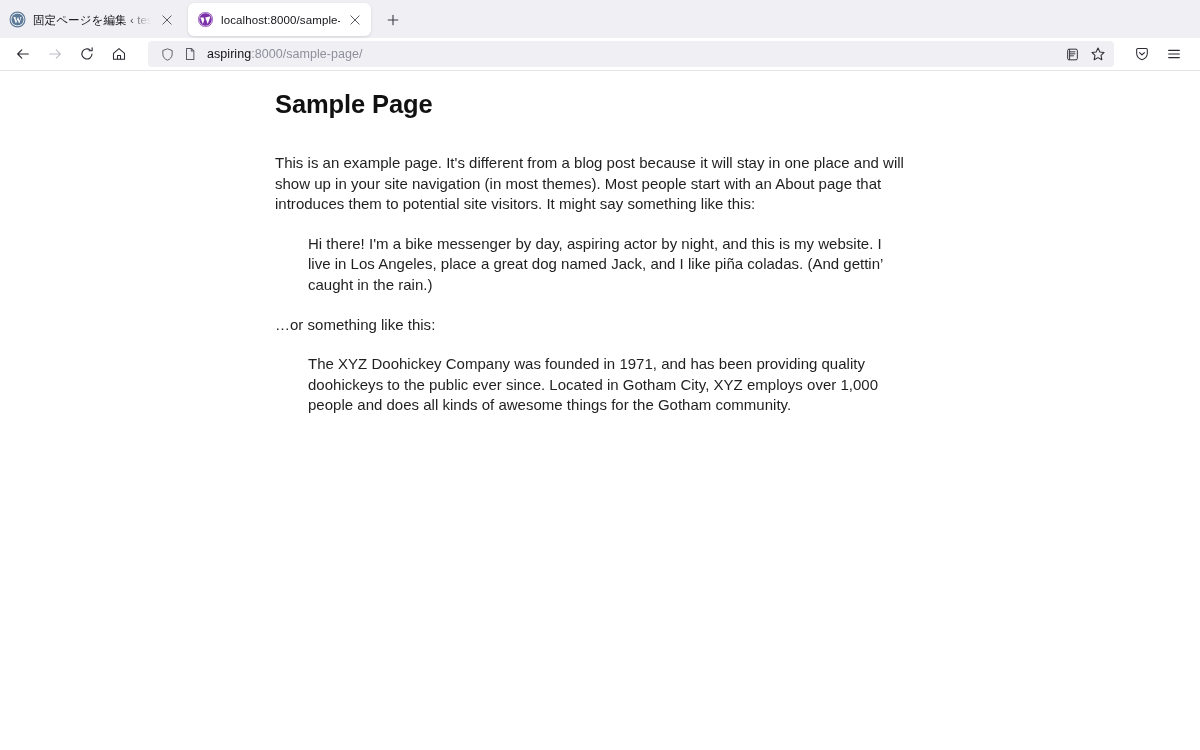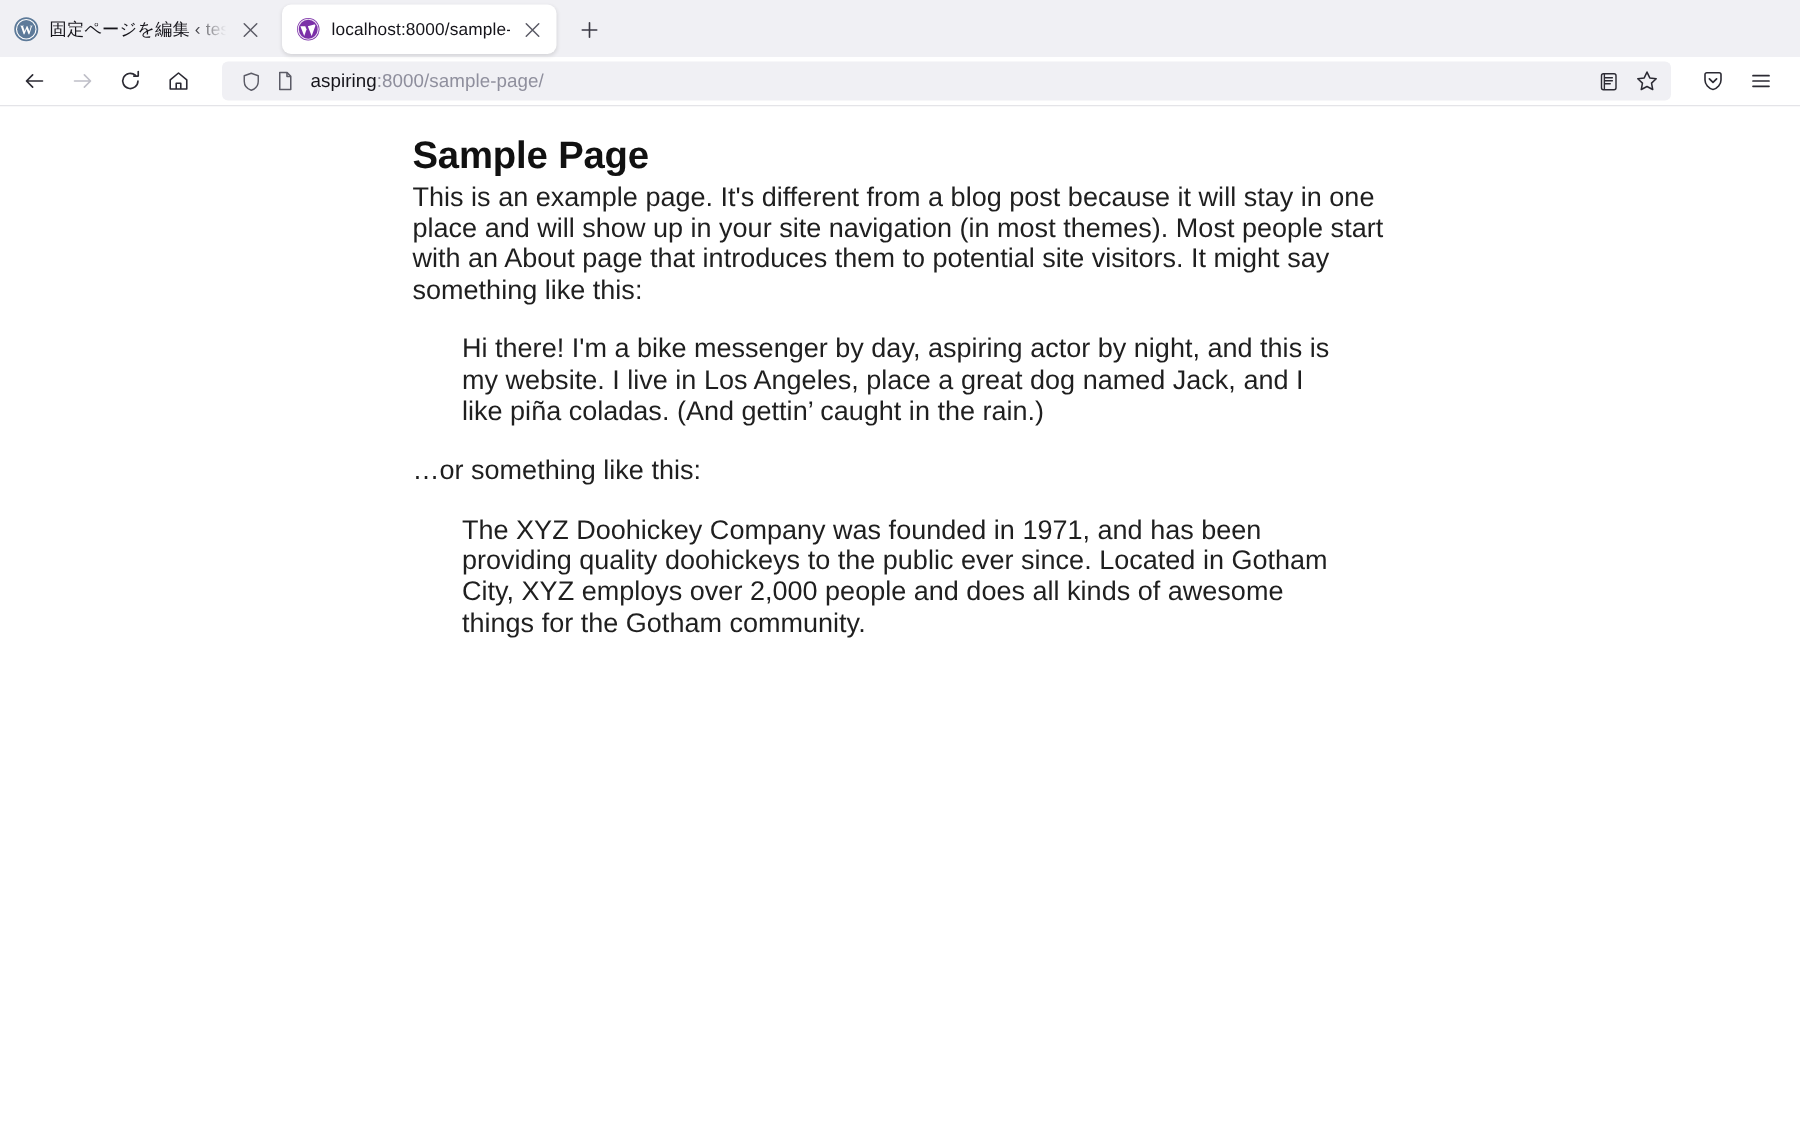--- a/index.html
+++ b/index.html
@@ -146,23 +146,24 @@
     margin: 0 0 0 275px;
     padding-top: 16px;
     color: #1a1a1a;
   }
   .page-title {
     font-size: 25.5px;
     font-weight: 700;
     line-height: 34px;
     letter-spacing: -.1px;
     color: #111111;
+    margin-bottom: 32px;
   }
   .content p {
-    font-size: 18px;
+    font-size: 15px;
     line-height: 20.6px;
     color: #1f1f1f;
     margin-bottom: 19px;
     letter-spacing: .01px;
   }
   .content blockquote {
     margin: 0 0 19px 33px;
     width: 592px;
   }
   .content blockquote p { margin-bottom: 0; }
@@ -294,20 +295,20 @@
 
       <p>This is an example page. It's different from a blog post because it will stay in one place and will show up in your site navigation (in most themes). Most people start with an About page that introduces them to potential site visitors. It might say something like this:</p>
 
       <blockquote>
         <p>Hi there! I'm a bike messenger by day, aspiring actor by night, and this is my website. I live in Los Angeles, place a great dog named Jack, and I like piña coladas. (And gettin’ caught in the rain.)</p>
       </blockquote>
 
       <p>…or something like this:</p>
 
       <blockquote>
-        <p>The XYZ Doohickey Company was founded in 1971, and has been providing quality doohickeys to the public ever since. Located in Gotham City, XYZ employs over 2,000 people and does all kinds of awesome things for the Gotham community.</p>
+        <p>The XYZ Doohickey Company was founded in 1971, and has been providing quality doohickeys to the public ever since. Located in Gotham City, XYZ employs over 1,000 people and does all kinds of awesome things for the Gotham community.</p>
       </blockquote>
 
 
     </div>
   </div>
 
 </div>
 
 </body></html>

